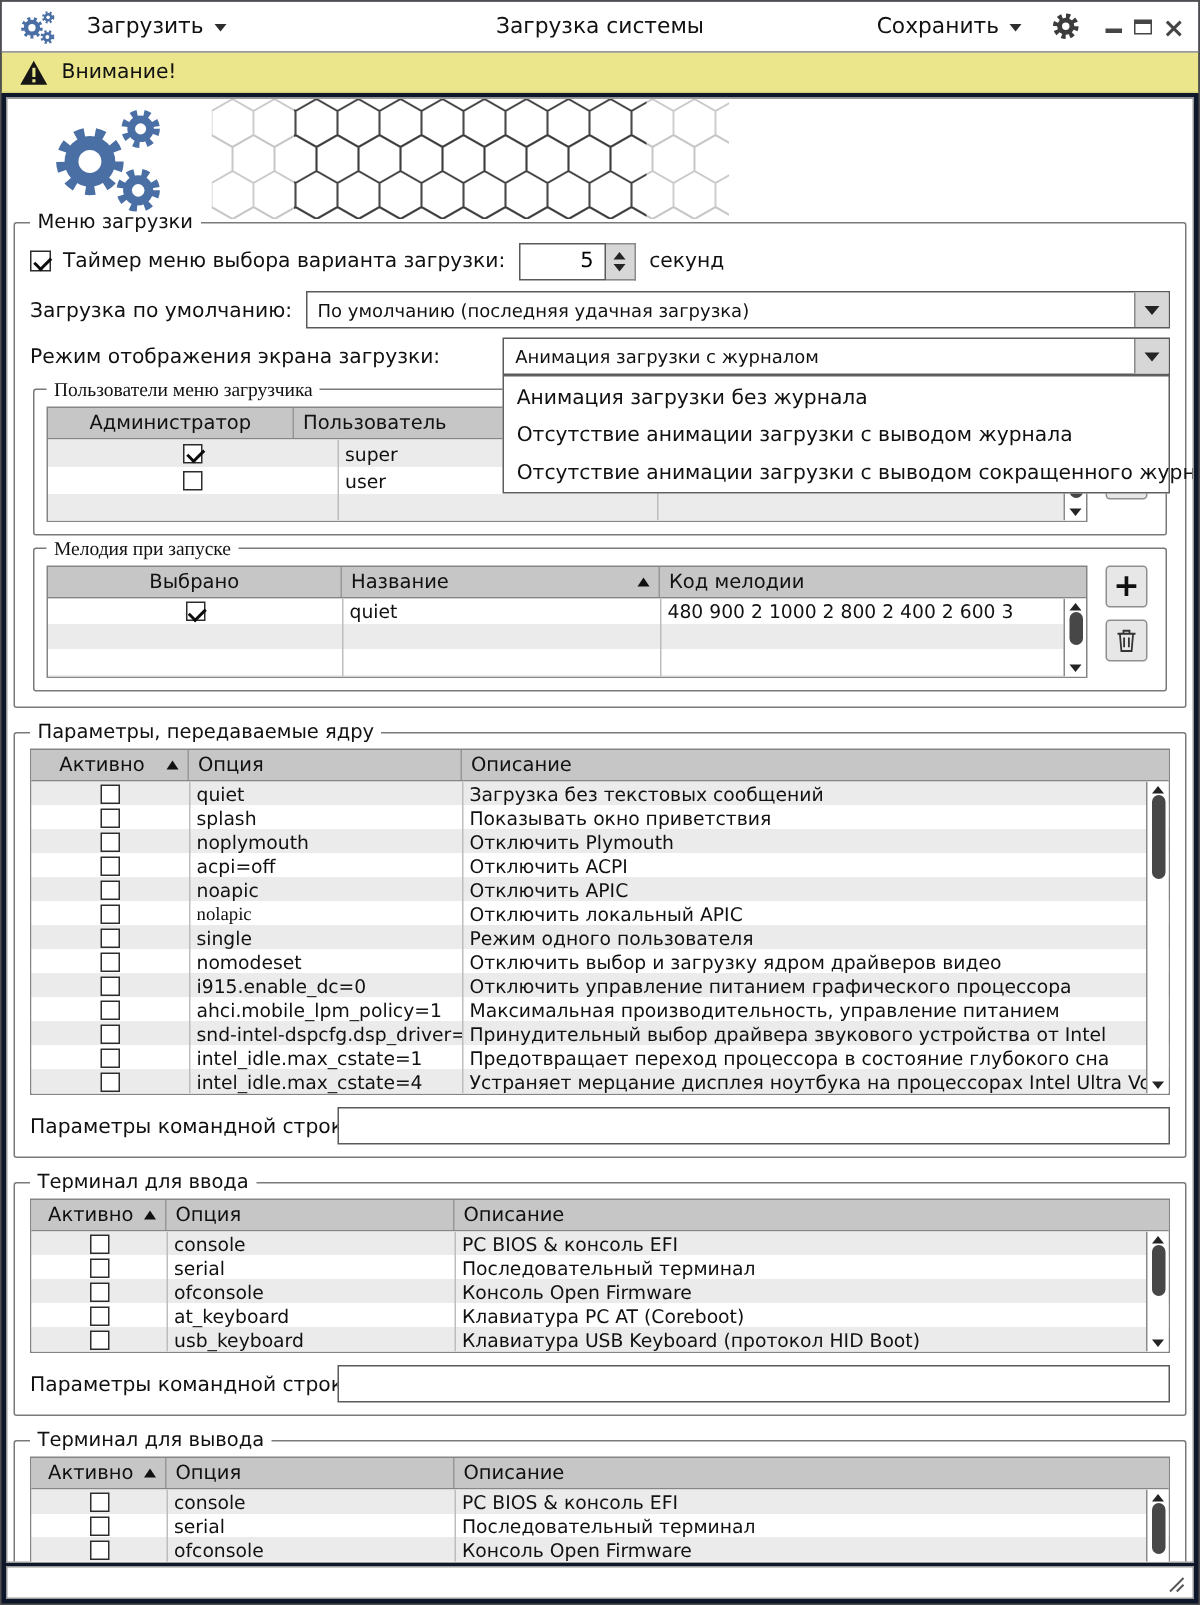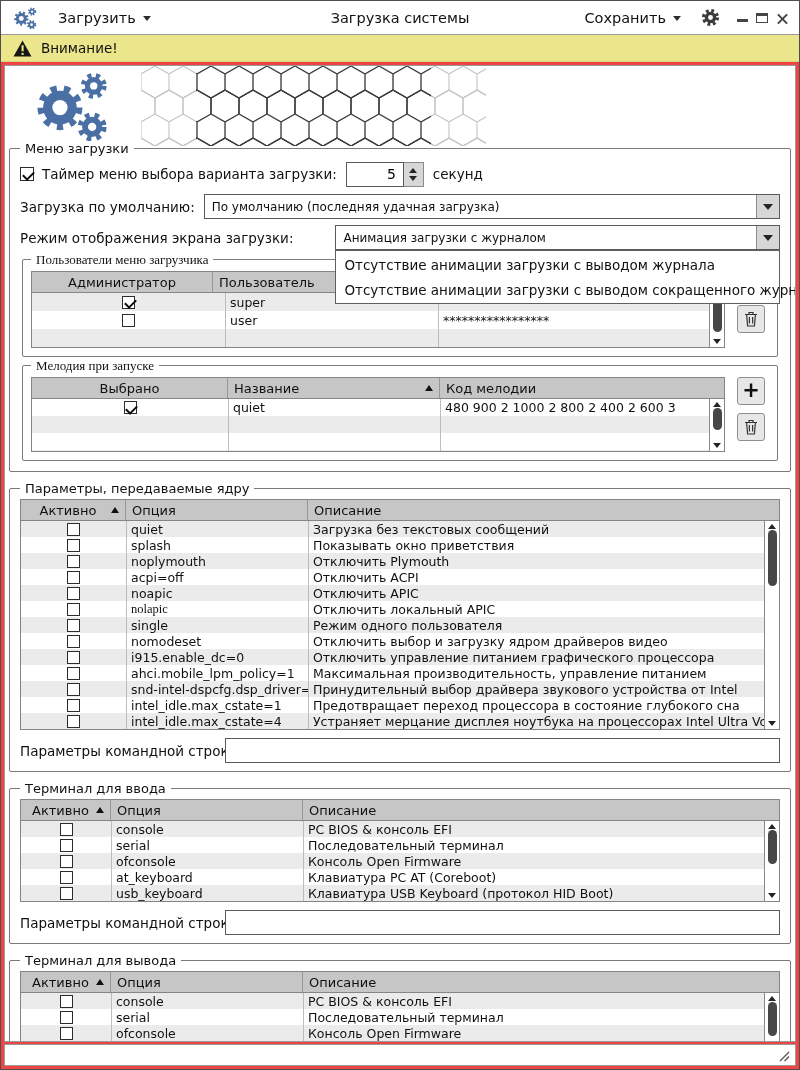--- a/index.html
+++ b/index.html
@@ -1,17 +1,17 @@
 <!DOCTYPE html>
 <html><head>
 <meta charset="utf-8">
 <style>
   html,body{margin:0;padding:0;background:#e9e9e9;font-family:"DejaVu Sans","Liberation Sans",sans-serif;color:#111;}
   *{box-sizing:border-box;}
-  .window{width:800px;height:1070px;background:#ef4444;border:1px solid #4f4f4f;display:flex;flex-direction:column;overflow:hidden;position:relative;}
+  .window{width:800px;height:1070px;background:#0f172a;border:1px solid #4f4f4f;display:flex;flex-direction:column;overflow:hidden;position:relative;}
 
   
   .toolbar{height:34px;flex:0 0 34px;display:flex;align-items:center;padding:0 10px;border-bottom:1px solid #9a9a9a;position:relative;background:#fff;}
   .tb-btn{display:flex;align-items:center;gap:7px;padding:3px 6px;cursor:default;}
   .tb-label{font-size:14.5px;}
   .tri-s{width:0;height:0;border-left:4.5px solid transparent;border-right:4.5px solid transparent;border-top:5.5px solid #2e2e2e;margin-top:2px;}
   .tb-title{position:absolute;left:50%;transform:translateX(-50%);font-size:14.5px;white-space:nowrap;}
   .tb-right{margin-left:auto;display:flex;align-items:center;gap:12px;}
   .gear-btn{width:22px;height:22px;display:flex;align-items:center;justify-content:center;}
   .wc{display:flex;align-items:flex-start;gap:8px;margin-left:4px;}
@@ -222,35 +222,36 @@
 
       <div class="ctl-row" style="margin-bottom:2px;gap:33px;">
         <span class="lbl">Режим отображения экрана загрузки:</span>
         <div class="combo">
           <span class="val">Анимация загрузки с журналом</span>
           <span class="cbtn">
               <span class="tri-dn6"></span>
             </span>
           <div class="dropdown">
 
+              <div class="item">Анимация загрузки без журнала</div>
 
               <div class="item">Отсутствие анимации загрузки с выводом журнала</div>
 
               <div class="item">Отсутствие анимации загрузки с выводом сокращенного журнала</div>
 
           </div>
         </div>
       </div>
 
       <div class="fs-in">
         <div class="legend">Пользователи меню загрузчика</div>
         <div class="tblwrap">
           <div class="tbl">
             <div class="t-head">
-              <div class="hc center" style="width:181px;text-align:center;">Администратор</div>
+              <div class="hc center" style="width:164px;text-align:center;">Администратор</div>
               <div class="hc" style="width:213px;">Пользователь</div>
               <div class="hc">Пароль</div>
             </div>
             <div class="t-body rows18 stripe18" style="height:54px;">
               <div class="vline" style="left:193px;"></div>
               <div class="vline" style="left:406px;"></div>
 
                 <div class="t-row">
                   <div class="c center" style="width:193px;">
                     <span class="cb small checked"></span>

